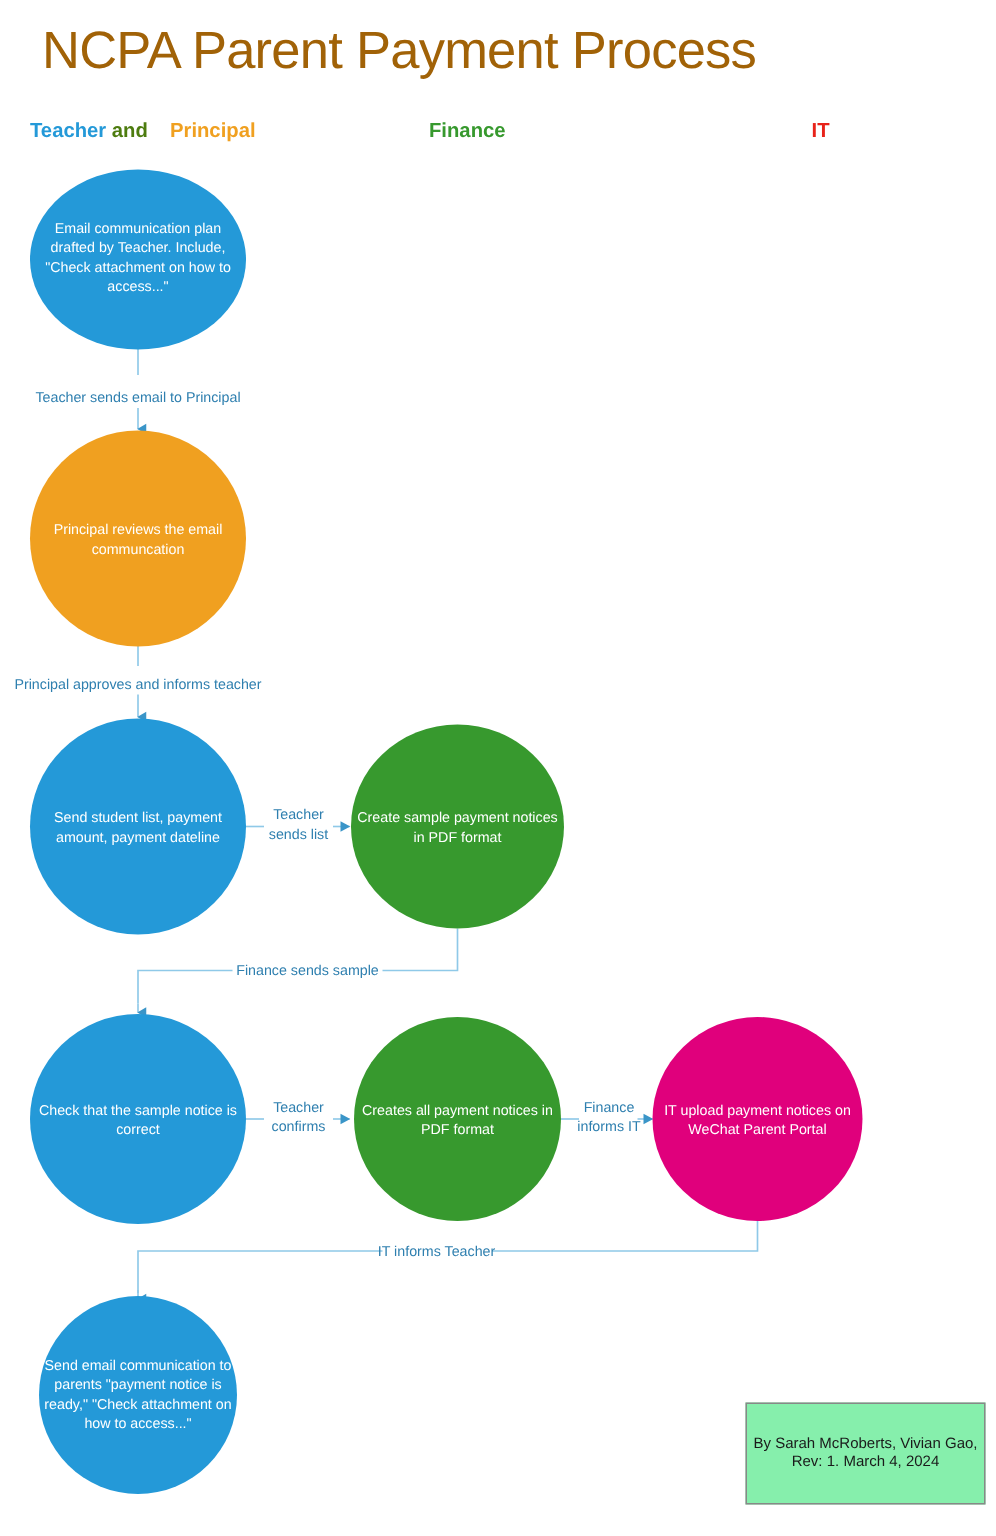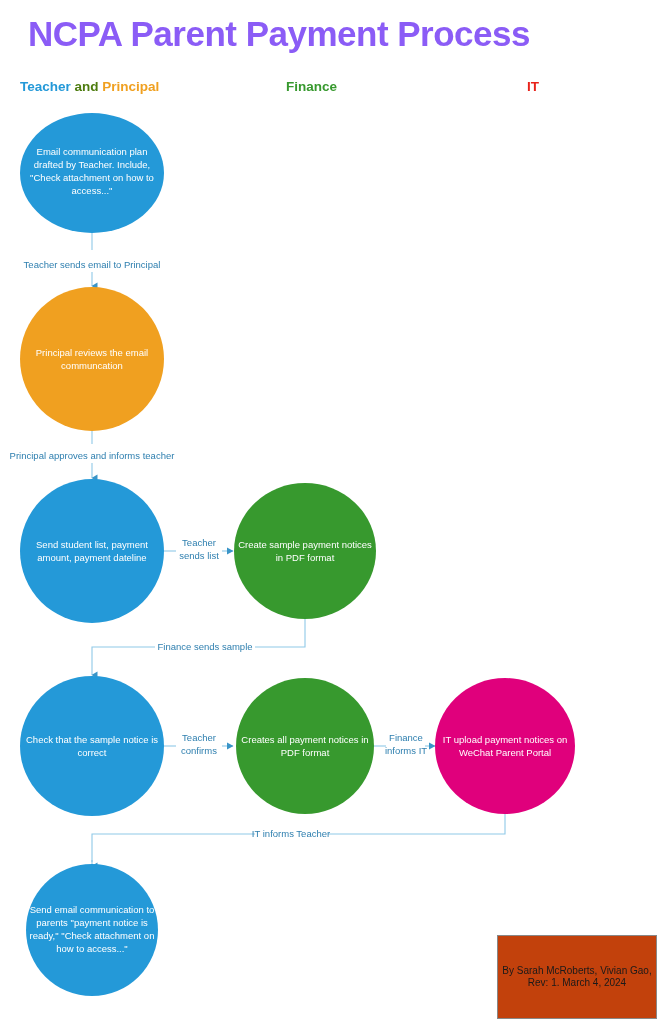--- a/index.html
+++ b/index.html
@@ -19,44 +19,44 @@
     position: relative;
     width: 664px;
     height: 1024px;
     background: #ffffff;
   }
   .page-title {
     position: absolute;
     left: 28px;
     top: 14px;
     font-size: 35px;
-    font-weight: bold;
-    color: #8b5cf6;
+    font-weight: normal;
+    color: #a16207;
     letter-spacing: -0.5px;
     white-space: nowrap;
   }
   .lane-headers {
     position: absolute;
     left: 0;
     top: 79px;
     width: 664px;
     height: 20px;
   }
   .lane-header {
     position: absolute;
     font-size: 13.5px;
     font-weight: bold;
     white-space: nowrap;
   }
   .lane-header.teacher-principal { left: 20px; }
   .lane-header.finance { left: 286px; }
-  .lane-header.it { left: 527px; }
+  .lane-header.it { left: 541px; }
   .lh-teacher { color: #2499D8; }
   .lh-and { color: #4d7c0f; }
-  .lh-principal { color: #F0A020; }
+  .lh-principal { color: #F0A020; margin-left: 11px; }
   .lh-finance { color: #37992E; }
   .lh-it { color: #E8231A; }
 
   svg#flow {
     position: absolute;
     left: 0;
     top: 0;
     width: 664px;
     height: 1024px;
   }
@@ -75,23 +75,23 @@
     fill: #2E7FAF;
     font-family: "Liberation Sans", "DejaVu Sans", sans-serif;
     font-size: 9.5px;
     text-anchor: middle;
   }
   .credits-box {
     position: absolute;
     left: 497px;
     top: 935px;
     width: 160px;
-    height: 84px;
+    height: 68px;
     border: 1px solid #888888;
-    background: #c2410c;
+    background: #86efac;
     box-sizing: border-box;
     display: flex;
     align-items: center;
     justify-content: center;
   }
   .credits-text {
     font-size: 10px;
     color: #1a1a1a;
     text-align: center;
     line-height: 1.25;

